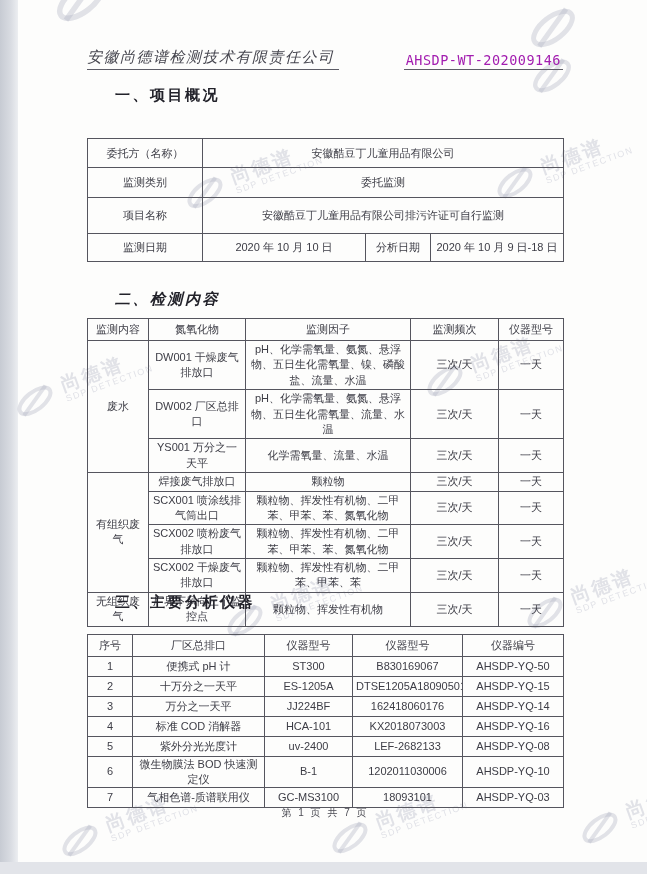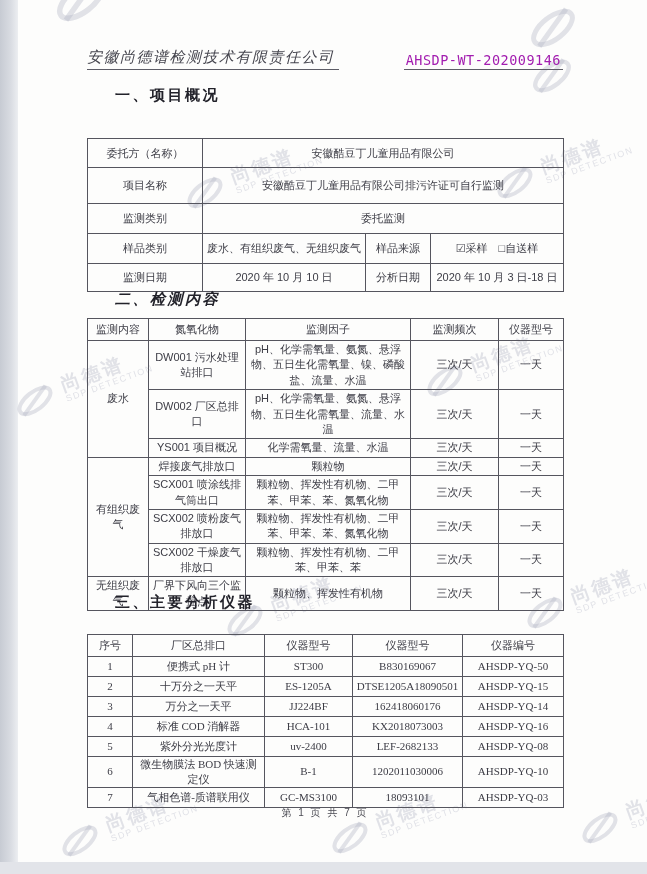--- a/index.html
+++ b/index.html
@@ -60,21 +60,21 @@
     font-size:11px; color:#3c3c45; background:transparent;
   }
   .t1 { top:122px;margin-top:16px; }
   .t2 { top:318px; }
   .t3 { top:634px; }
   .doc-table td, .doc-table th {
     border:1px solid #55555e; vertical-align:middle; text-align:center;
     padding:1px 3px; line-height:1.35; font-weight:400; overflow:hidden;
   }
   .t2 td, .t2 th { line-height:1.4;text-align:center; }
-  .t3 td, .t3 th { padding:0 3px;font-family:Liberation Serif, serif; }
+  .t3 td, .t3 th { padding:0 3px; }
   .footer {
     position:absolute; top:806px; left:0; width:100%; text-align:center;
     font-size:10px; letter-spacing:2px; color:#4d4d55;
   }
 </style>
 </head>
 <body>
 
 <div class="scan-left"></div>
 <div class="scan-bottom"></div>
@@ -232,39 +232,33 @@
           <col style="width:115px">
           <col style="width:163px">
           <col style="width:65px">
           <col style="width:133px">
         </colgroup>
       <tbody>
         <tr style="height:29px">
           <td>委托方（名称）</td>
           <td colspan="3">安徽酷豆丁儿童用品有限公司</td>
         </tr>
+        <tr style="height:30px">
+          <td>监测类别</td>
+          <td colspan="3">委托监测</td>
+        </tr>
         <tr style="height:36px">
           <td>项目名称</td>
           <td colspan="3">安徽酷豆丁儿童用品有限公司排污许证可自行监测</td>
-        </tr>
-        <tr style="height:30px">
-          <td>监测类别</td>
-          <td colspan="3">委托监测</td>
-        </tr>
-        <tr style="height:30px">
-          <td>样品类别</td>
-          <td>废水、有组织废气、无组织废气</td>
-          <td>样品来源</td>
-          <td>☑采样　□自送样</td>
         </tr>
         <tr style="height:28px">
           <td>监测日期</td>
           <td>2020 年 10 月 10 日</td>
           <td>分析日期</td>
-          <td>2020 年 10 月 3 日-18 日</td>
+          <td>2020 年 10 月 9 日-18 日</td>
         </tr>
       </tbody>
     </table>
 
     <div class="sec-title sec2">二、检测内容</div>
 
     <table class="doc-table t2">
       <colgroup>
           <col style="width:61px">
           <col style="width:97px">
@@ -275,33 +269,33 @@
       <tbody>
         <tr style="height:22px">
           <th>监测内容</th>
           <th>氮氧化物</th>
           <th>监测因子</th>
           <th>监测频次</th>
           <th>仪器型号</th>
         </tr>
         <tr style="height:48px">
           <td rowspan="3">废水</td>
-          <td>DW001 污水处理站排口</td>
+          <td>DW001 干燥废气排放口</td>
           <td>pH、化学需氧量、氨氮、悬浮物、五日生化需氧量、镍、磷酸盐、流量、水温</td>
           <td>三次/天</td>
           <td>一天</td>
         </tr>
         <tr style="height:30px">
           <td>DW002 厂区总排口</td>
           <td>pH、化学需氧量、氨氮、悬浮物、五日生化需氧量、流量、水温</td>
           <td>三次/天</td>
           <td>一天</td>
         </tr>
         <tr style="height:17px">
-          <td>YS001 项目概况</td>
+          <td>YS001 万分之一天平</td>
           <td>化学需氧量、流量、水温</td>
           <td>三次/天</td>
           <td>一天</td>
         </tr>
         <tr style="height:17px">
           <td rowspan="4">有组织废气</td>
           <td>焊接废气排放口</td>
           <td>颗粒物</td>
           <td>三次/天</td>
           <td>一天</td>

